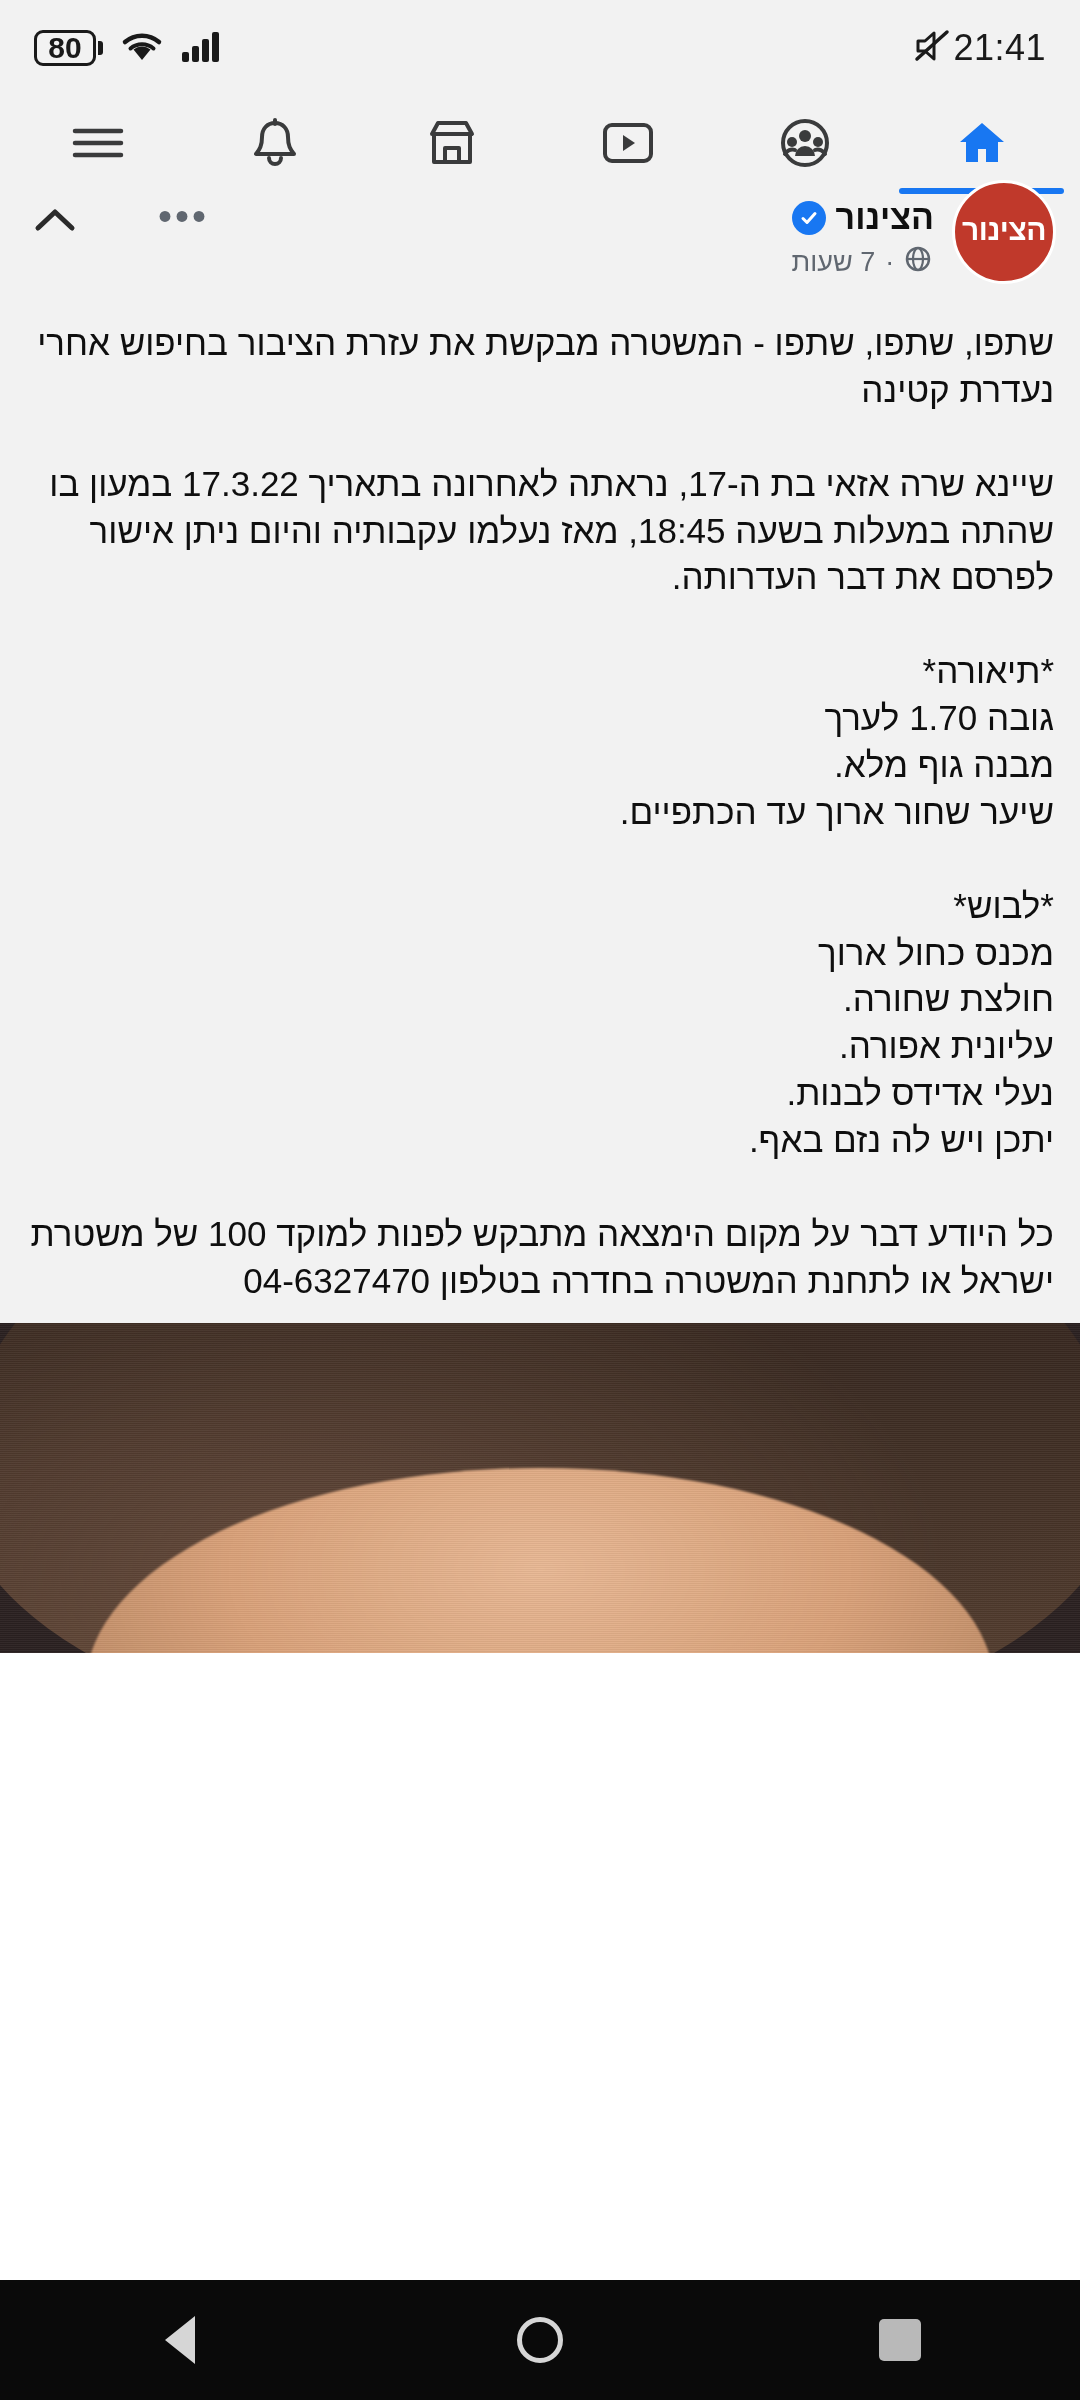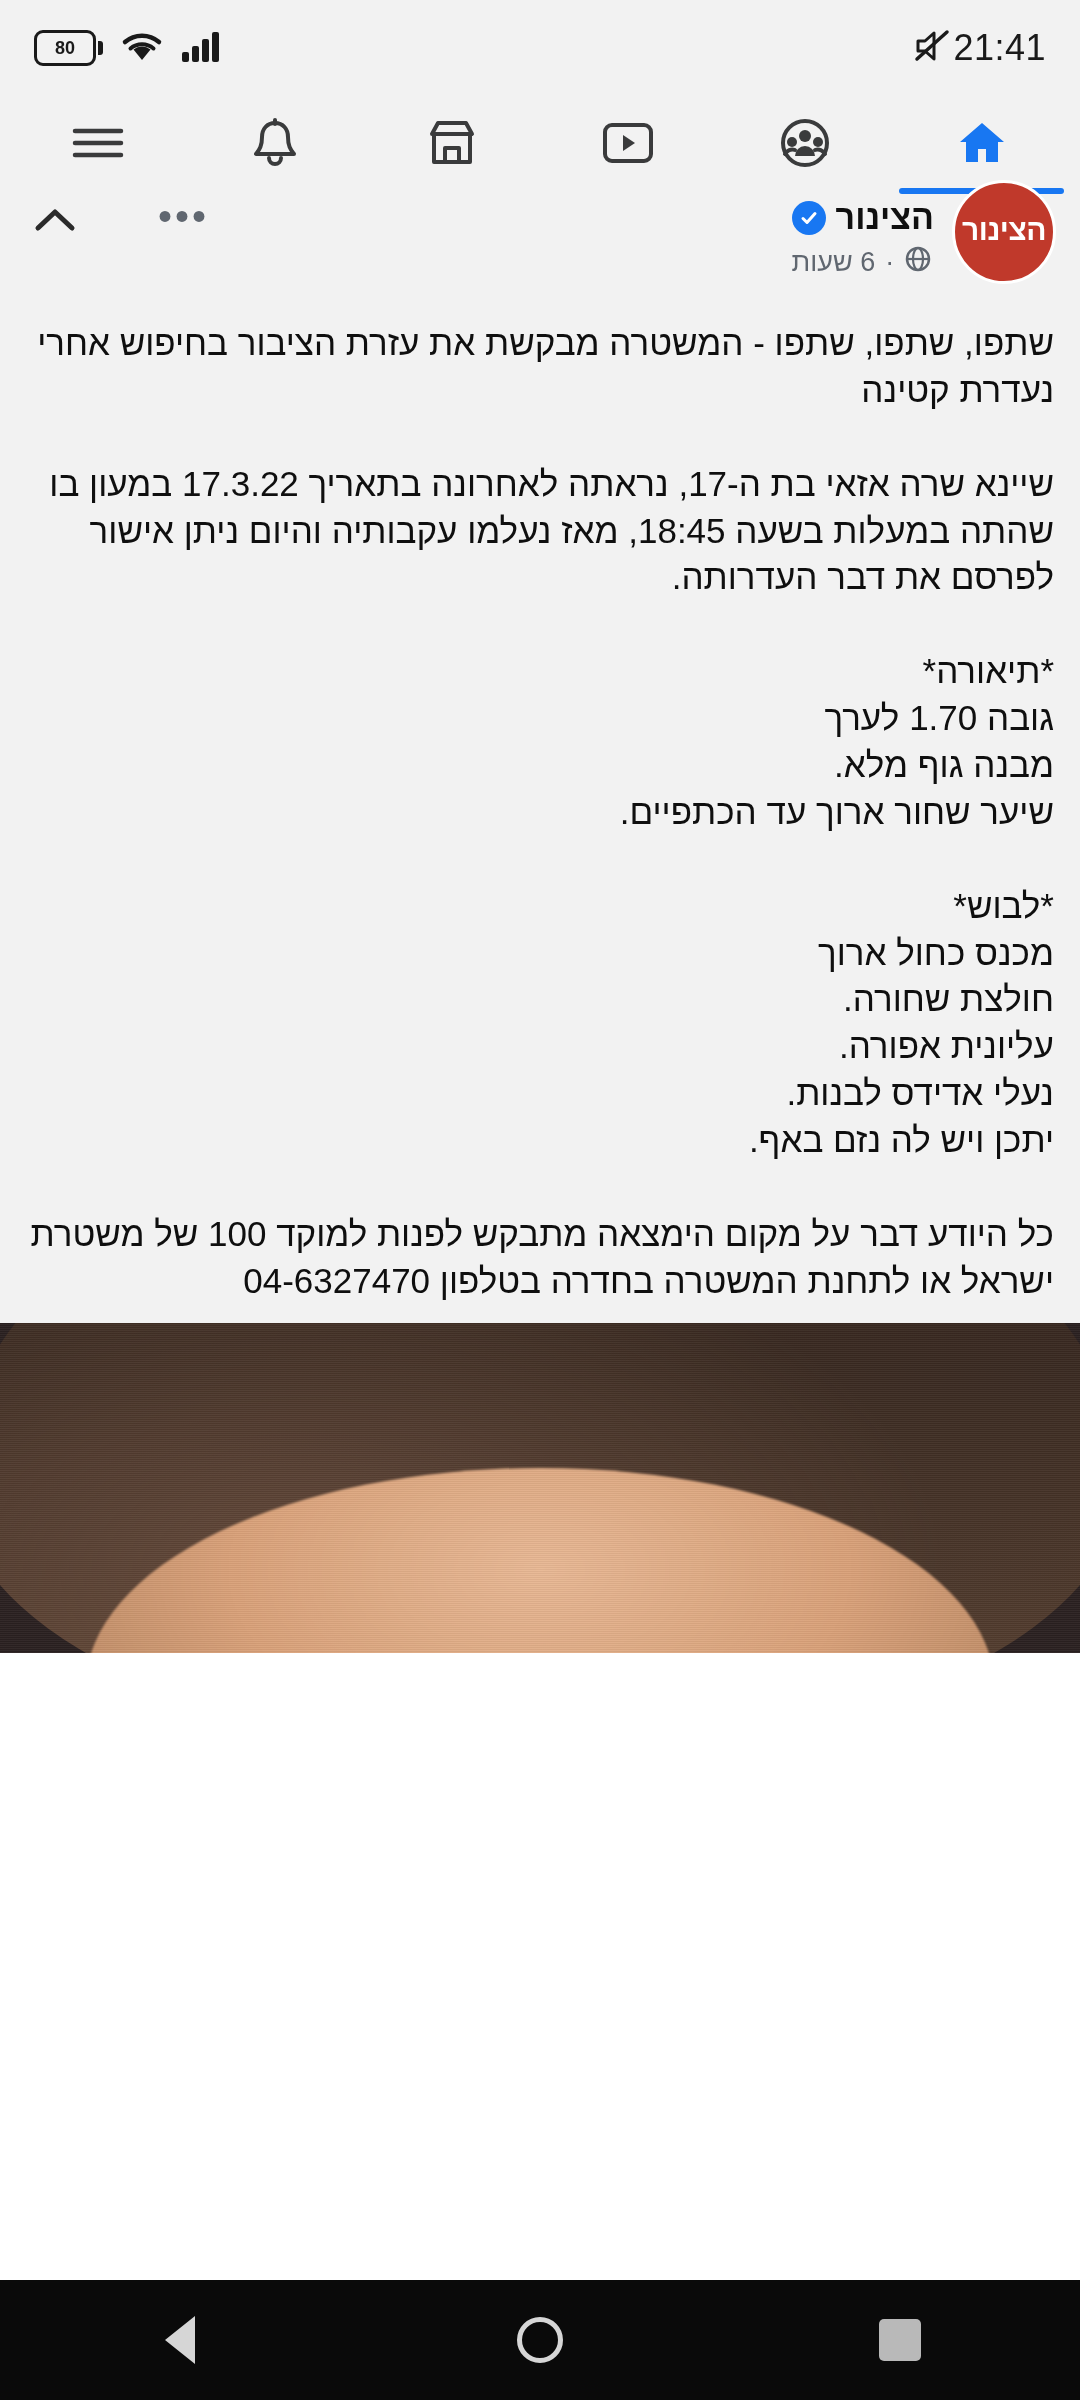--- a/index.html
+++ b/index.html
@@ -35,21 +35,21 @@
     align-items: center;
   }
   .battery-body {
     width: 62px;
     height: 36px;
     border: 3px solid #1a1a1a;
     border-radius: 9px;
     display: flex;
     align-items: center;
     justify-content: center;
-    font-size: 18px;
+    font-size: 30px;
     font-weight: bold;
     color: #1a1a1a;
     box-sizing: border-box;
   }
   .battery-cap {
     width: 5px;
     height: 14px;
     background: #1a1a1a;
     border-radius: 0 3px 3px 0;
     margin-left: 2px;
@@ -399,21 +399,21 @@
       </div>
       <div class="meta-row">
         <span>
           <svg width="28" height="28" viewBox="0 0 28 28">
             <circle cx="14" cy="14" r="11" fill="none" stroke="#606770" stroke-width="2.5"></circle>
             <ellipse cx="14" cy="14" rx="5" ry="11" fill="none" stroke="#606770" stroke-width="2.2"></ellipse>
             <line x1="3" y1="14" x2="25" y2="14" stroke="#606770" stroke-width="2.2"></line>
           </svg>
         </span>
         <span>·</span>
-        <span>6 שעות</span>
+        <span>7 שעות</span>
       </div>
     </div>
   </div>
 
   <div class="post-body">שתפו, שתפו, שתפו - המשטרה מבקשת את עזרת הציבור בחיפוש אחרי נעדרת קטינה
 
 שיינא שרה אזאי בת ה-17, נראתה לאחרונה בתאריך 17.3.22 במעון בו שהתה במעלות בשעה 18:45, מאז נעלמו עקבותיה והיום ניתן אישור לפרסם את דבר העדרותה.
 
 *תיאורה*
 גובה 1.70 לערך

